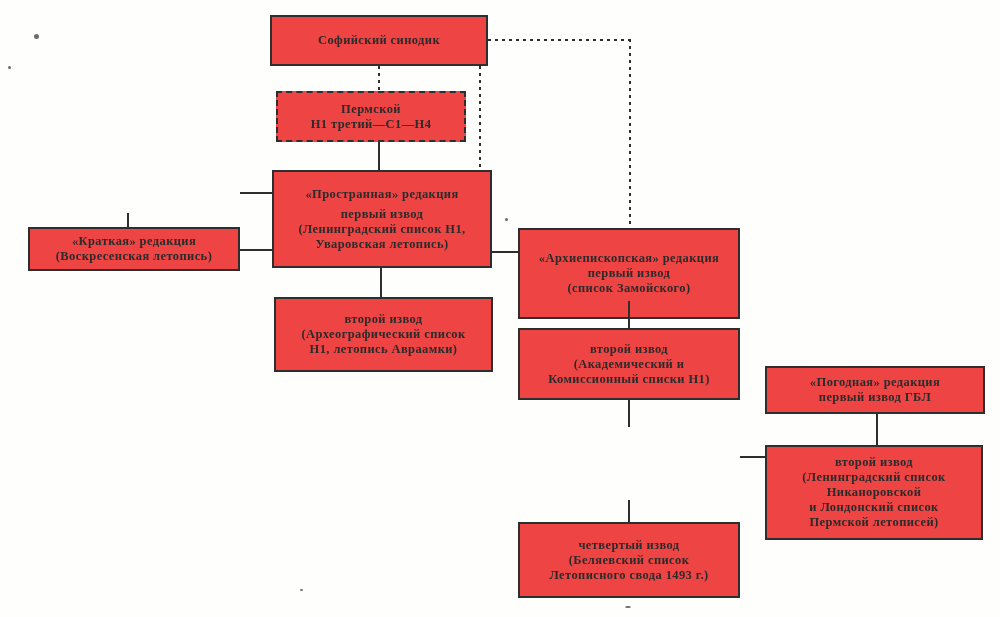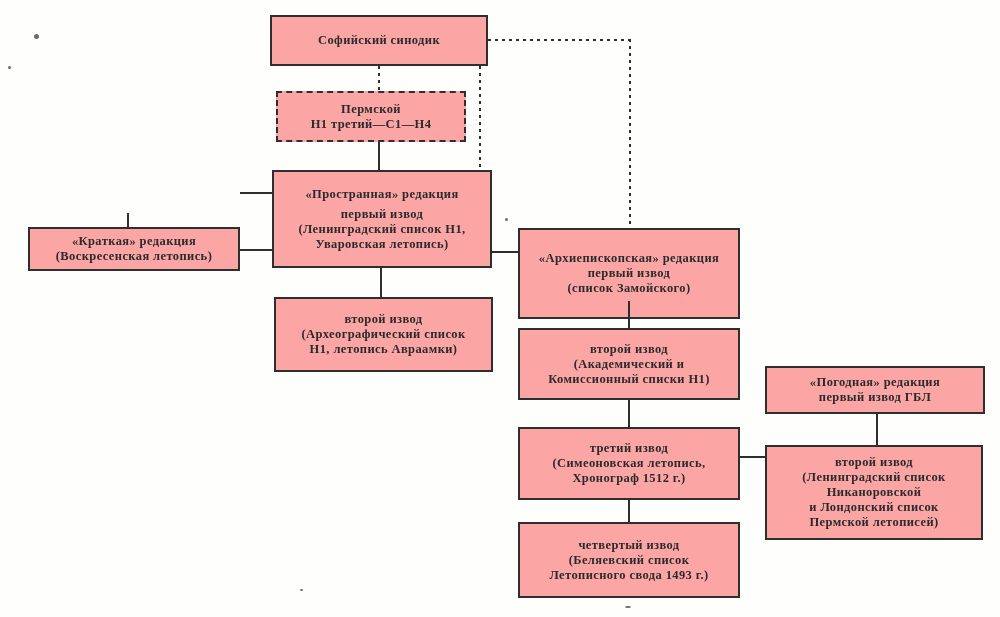--- a/index.html
+++ b/index.html
@@ -14,21 +14,21 @@
     position: relative;
     width: 1000px;
     height: 617px;
     font-family: "Liberation Serif", "DejaVu Serif", serif;
     color: #2b2b2b;
   }
   .node {
     position: absolute;
     box-sizing: border-box;
     border: 2px solid #2e2e2e;
-    background: #fca5a5;
+    background: #ef4444;
     display: flex;
     flex-direction: column;
     justify-content: center;
     align-items: center;
     text-align: center;
     font-size: 12.5px;
     line-height: 15px;
     font-weight: 700;
     letter-spacing: 0.4px;
     padding: 2px 4px;
@@ -86,25 +86,20 @@
     <span>первый извод</span>
     <span>(список Замойского)</span>
   </div>
 
   <div class="node" style="left:518px;top:328px;width:222px;height:72px">
     <span>второй извод</span>
     <span>(Академический и</span>
     <span>Комиссионный списки Н1)</span>
   </div>
 
-  <div class="node" style="left:518px;top:427px;width:222px;height:73px">
-    <span>третий извод</span>
-    <span>(Симеоновская летопись,</span>
-    <span>Хронограф 1512 г.)</span>
-  </div>
 
   <div class="node" style="left:518px;top:522px;width:222px;height:76px">
     <span>четвертый извод</span>
     <span>(Беляевский список</span>
     <span>Летописного свода 1493 г.)</span>
   </div>
 
   <div class="node" style="left:765px;top:366px;width:220px;height:48px">
     <span>«Погодная» редакция</span>
     <span>первый извод ГБЛ</span>

